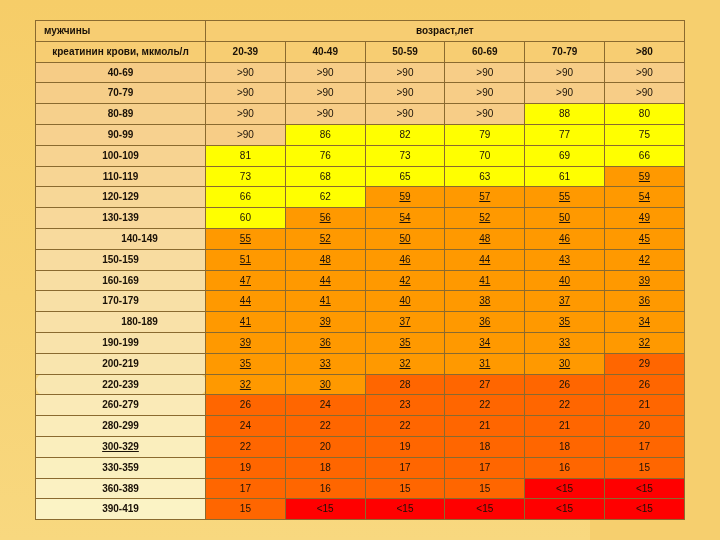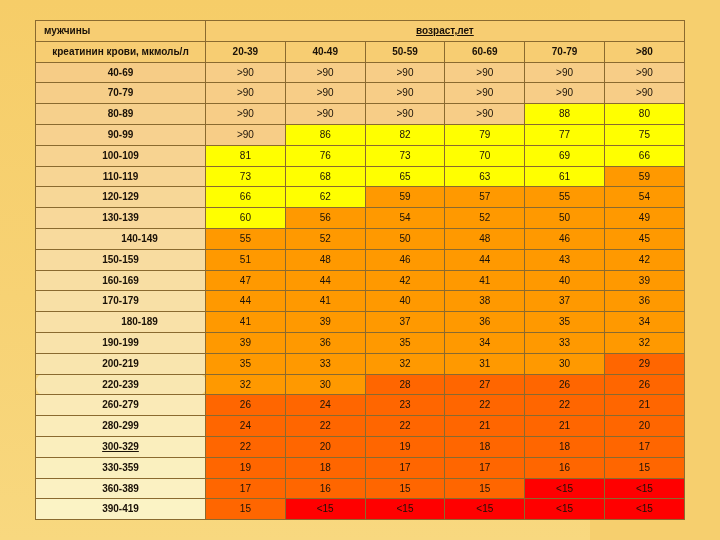--- a/index.html
+++ b/index.html
@@ -57,21 +57,20 @@
     font-size: 10px;
     height: 22px;
     line-height: 22px;
   }
   .hdr-age {
     background: #f7cd72;
     font-weight: bold;
     font-size: 10px;
     height: 22px;
     line-height: 22px;
-    text-decoration: underline;
   }
   .hdr-metric {
     background: #f7cd72;
     font-weight: bold;
     font-size: 10px;
     height: 21px;
     line-height: 21px;
   }
   .hdr-col {
     background: #f7cd72;
@@ -83,21 +82,21 @@
 
   
   td.rowlabel {
     font-weight: bold;
     font-size: 9.5px;
   }
 
   
   .v-tan    { background: #f7cd87; }
   .v-yellow { background: #ffff00; }
-  .v-orange { background: #ff9900; }
+  .v-orange { background: #ff9900; text-decoration: underline; }
   .v-dorange{ background: #ff6600; }
   .v-red    { background: #ff0000; }
 </style>
 </head>
 <body>
 
 <div id="page">
   <table class="gfr">
     <colgroup>
       <col class="c-label">

